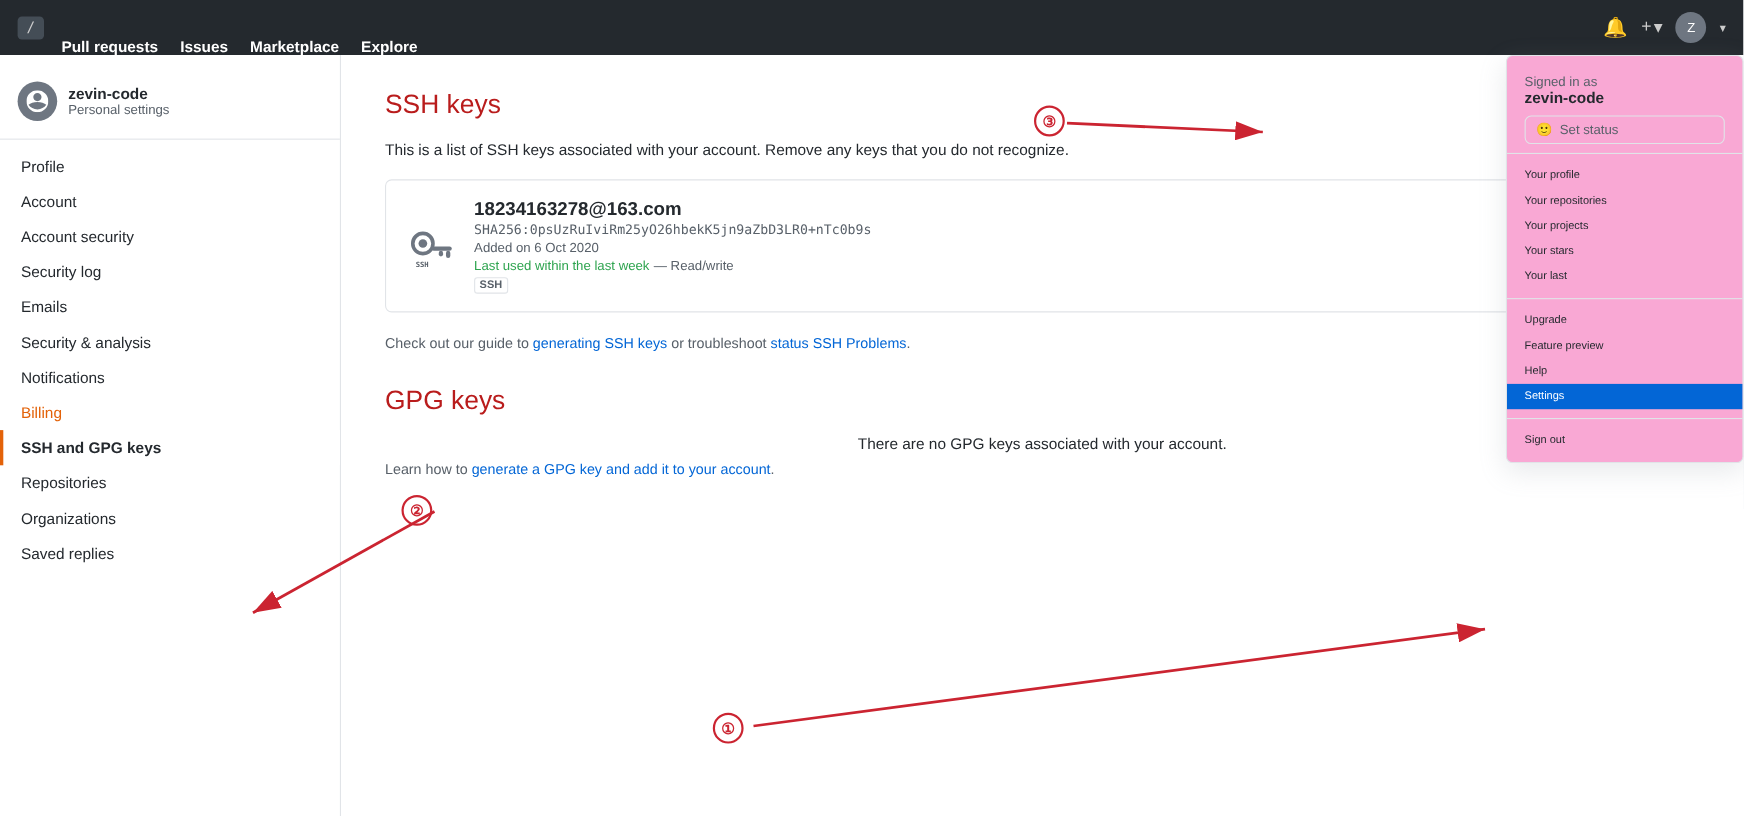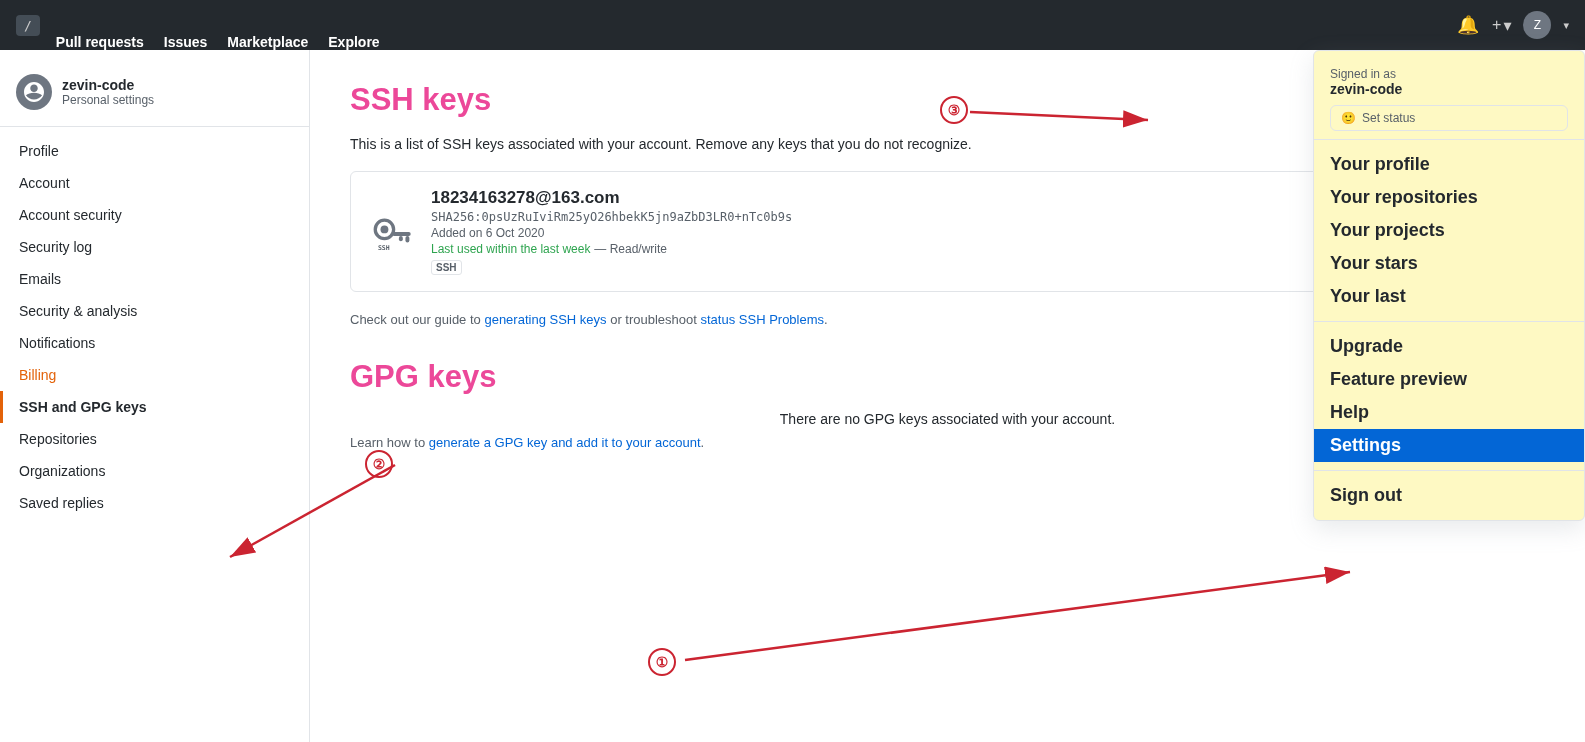--- a/index.html
+++ b/index.html
@@ -134,23 +134,23 @@
     }
 
     
     .section-header {
       display: flex;
       align-items: center;
       justify-content: space-between;
       margin-bottom: 16px;
     }
     .section-title {
-      font-size: 31px;
-      font-weight: 700;
-      color: #ec4899;
+      font-size: 24px;
+      font-weight: 400;
+      color: #b91c1c;
     }
     .btn-green {
       background: #2ea44f;
       color: #fff;
       border: none;
       border-radius: 6px;
       padding: 6px 14px;
       font-size: 14px;
       font-weight: 600;
       cursor: pointer;
@@ -272,22 +272,22 @@
       font-weight: 600;
       background: #fff;
       z-index: 50;
     }
 
     
     .dropdown-menu {
       position: fixed;
       top: 50px;
       right: 0;
-      width: 272px;
-      background: #fef9c3;
+      width: 216px;
+      background: #f9a8d4;
       border: 1px solid #e1e4e8;
       border-radius: 6px;
       box-shadow: 0 8px 24px rgba(140,149,159,0.2);
       z-index: 200;
       padding: 8px 0;
     }
     .dropdown-header {
       padding: 8px 16px 4px 16px;
       font-size: 12px;
       color: #586069;
@@ -312,23 +312,22 @@
       display: flex;
       align-items: center;
       gap: 6px;
       cursor: pointer;
     }
     .dropdown-item {
       display: block;
       padding: 6px 16px;
       color: #24292e;
       text-decoration: none;
-      font-size: 18px;
-      cursor: pointer;
-      font-weight: bold;
+      font-size: 10px;
+      cursor: pointer;
     }
     .dropdown-item.highlighted {
       background: #0366d6;
       color: #fff;
     }
 
     
     .arrows-overlay {
       position: fixed;
       top: 0;

